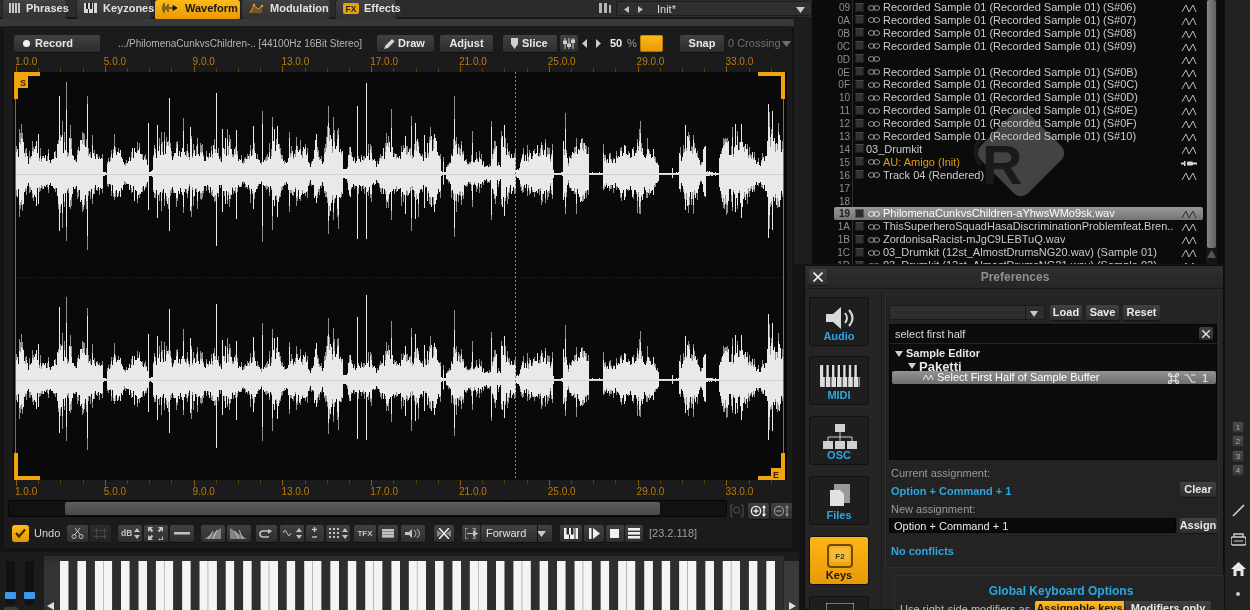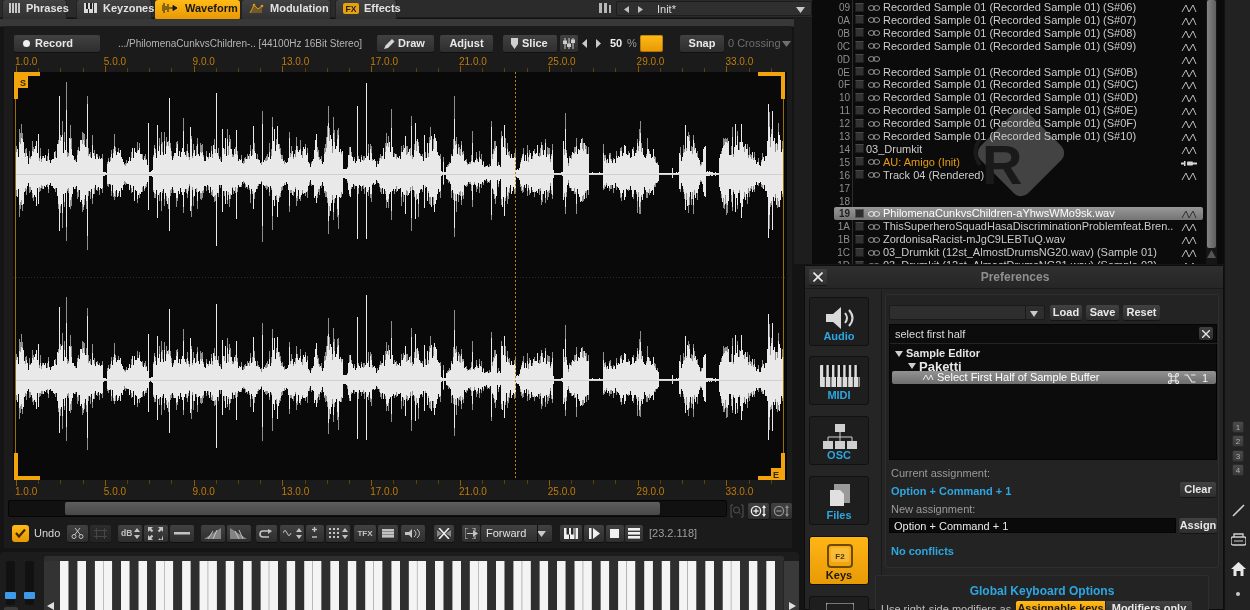--- a/index.html
+++ b/index.html
@@ -1049,21 +1049,21 @@
   <div class="dlg-lbl" style="left:5px;top:172px;">Current assignment:</div>
   <div class="dlg-lbl blue" style="left:5px;top:190px;font-weight:bold;">Option + Command + 1</div>
   <div class="btn" style="left:294px;top:187px;width:36px;height:15px;line-height:15px;">Clear</div>
   <div class="dlg-lbl" style="left:5px;top:208px;">New assignment:</div>
   <div class="abs" style="left:3px;top:223px;width:287px;height:15px;background:#0a0a0a;border:1px solid #050505;">
           <span style="position:absolute;left:4px;top:1px;font-size:11px;color:#e8e8e8;">Option + Command + 1</span>
         </div>
   <div class="btn" style="left:293px;top:223px;width:38px;height:15px;line-height:15px;">Assign</div>
   <div class="dlg-lbl blue" style="left:5px;top:250px;font-weight:bold;">No conflicts</div>
 </div>
-<div class="abs" style="left:70px;top:309px;width:334px;height:36px;background:#232323;border:1px solid #2e2e2e;border-radius:2px 2px 0 0;">
+<div class="abs" style="left:89px;top:309px;width:334px;height:36px;background:#232323;border:1px solid #2e2e2e;border-radius:2px 2px 0 0;">
   <div class="abs" style="left:0;top:8px;width:100%;text-align:center;font-size:12px;font-weight:bold;color:#2ea6e0;">Global Keyboard Options</div>
   <div class="dlg-lbl" style="left:5px;top:27px;color:#bdbdbd;">Use right-side modifiers as</div>
   <div class="abs" style="left:140px;top:25px;width:89px;height:15px;background:linear-gradient(#ffbb17,#e79704);border-radius:2px 0 0 2px;text-align:center;font-size:11px;font-weight:bold;color:#1a1a1a;line-height:15px;">Assignable keys</div>
   <div class="btn" style="left:230px;top:25px;width:86px;height:15px;line-height:15px;border-radius:0 2px 2px 0;">Modifiers only</div>
 </div>
 </div>
 <div class="abs" style="left:1224px;top:0;width:26px;height:610px;background:#222;border-left:1px solid #111;">
 <div class="abs" style="left:7px;top:421px;width:12px;height:12px;background:linear-gradient(#4a4a4a,#3a3a3a);border-radius:2px;border:1px solid #2a2a2a;font-size:8px;color:#b0b0b0;text-align:center;line-height:11px;">1</div>
       <div class="abs" style="left:7px;top:435px;width:12px;height:12px;background:linear-gradient(#4a4a4a,#3a3a3a);border-radius:2px;border:1px solid #2a2a2a;font-size:8px;color:#b0b0b0;text-align:center;line-height:11px;">2</div>
       <div class="abs" style="left:7px;top:450px;width:12px;height:12px;background:linear-gradient(#4a4a4a,#3a3a3a);border-radius:2px;border:1px solid #2a2a2a;font-size:8px;color:#b0b0b0;text-align:center;line-height:11px;">3</div>

